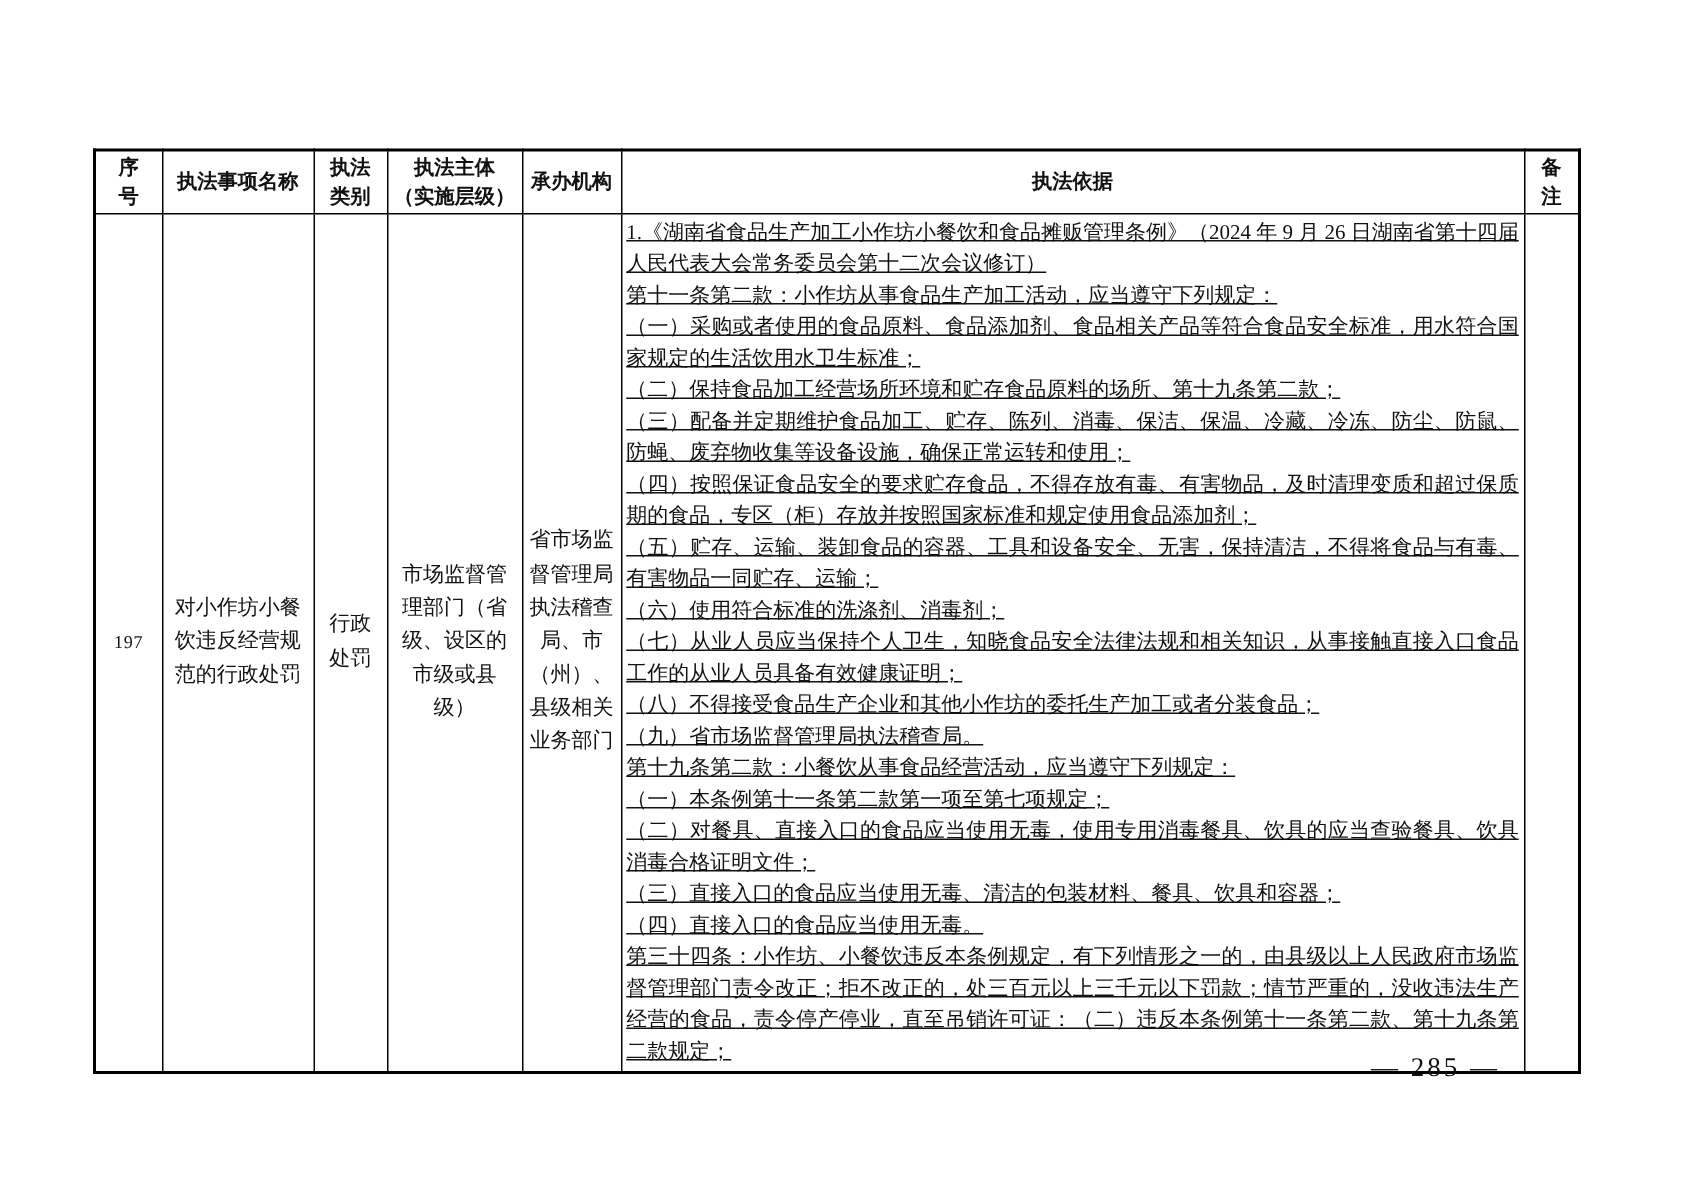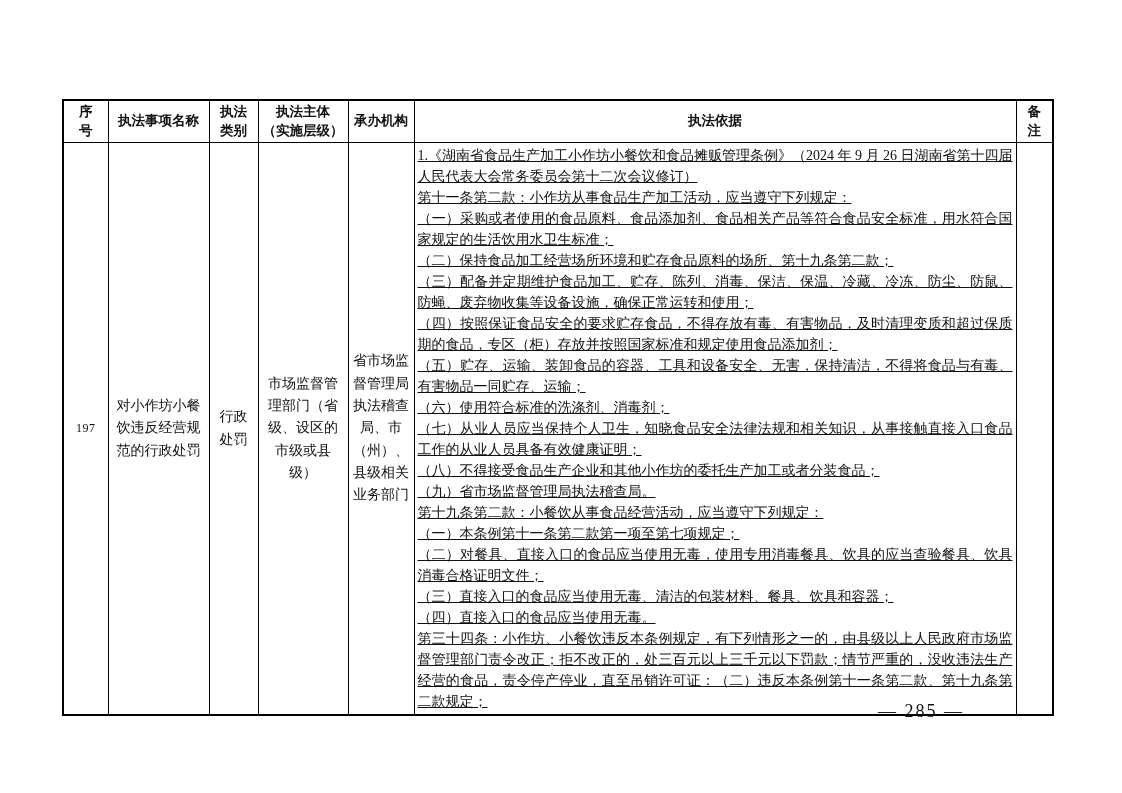--- a/index.html
+++ b/index.html
@@ -57,21 +57,21 @@
     text-decoration: underline;
   }
   .basis-inner .para {
     font-size: 14px;
     line-height: 21px;
     text-align: justify;
     text-justify: inter-ideograph;
   }
   .pageno {
     position: absolute;
-    left: 878px;
+    left: 914px;
     top: 701px;
     font-size: 18px;
     letter-spacing: 2px;
     white-space: nowrap;
   }
 </style>
 </head>
 <body>
 
 <div class="page">

